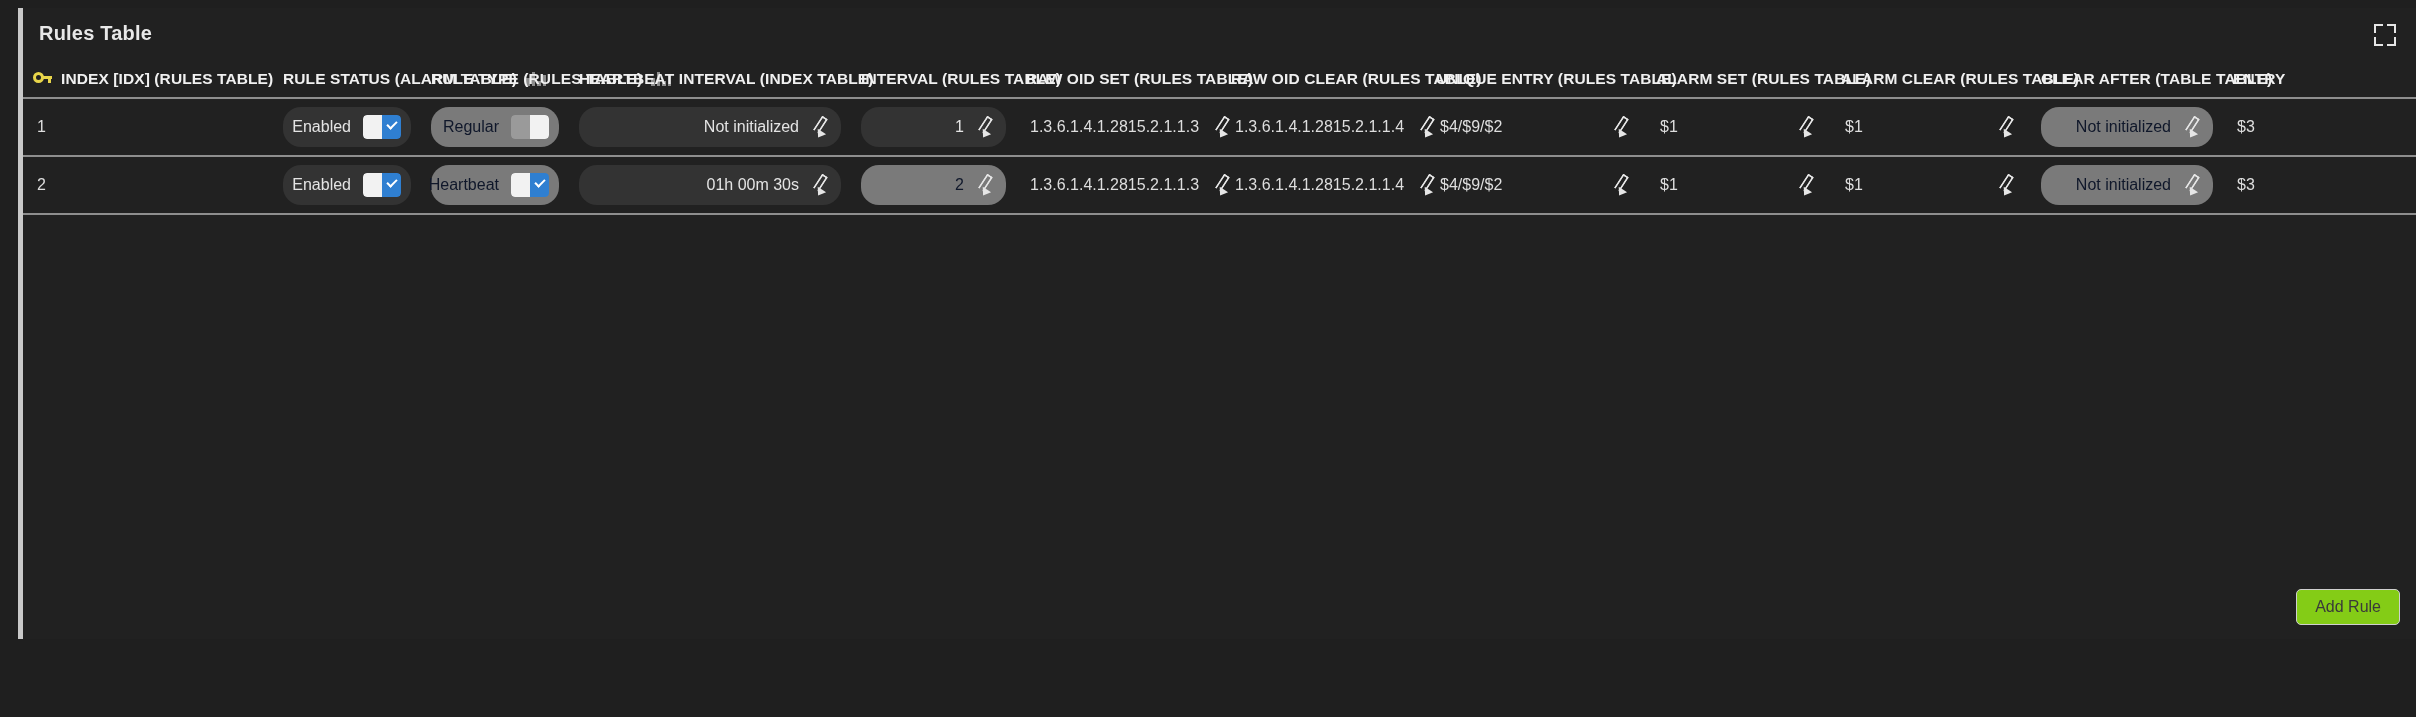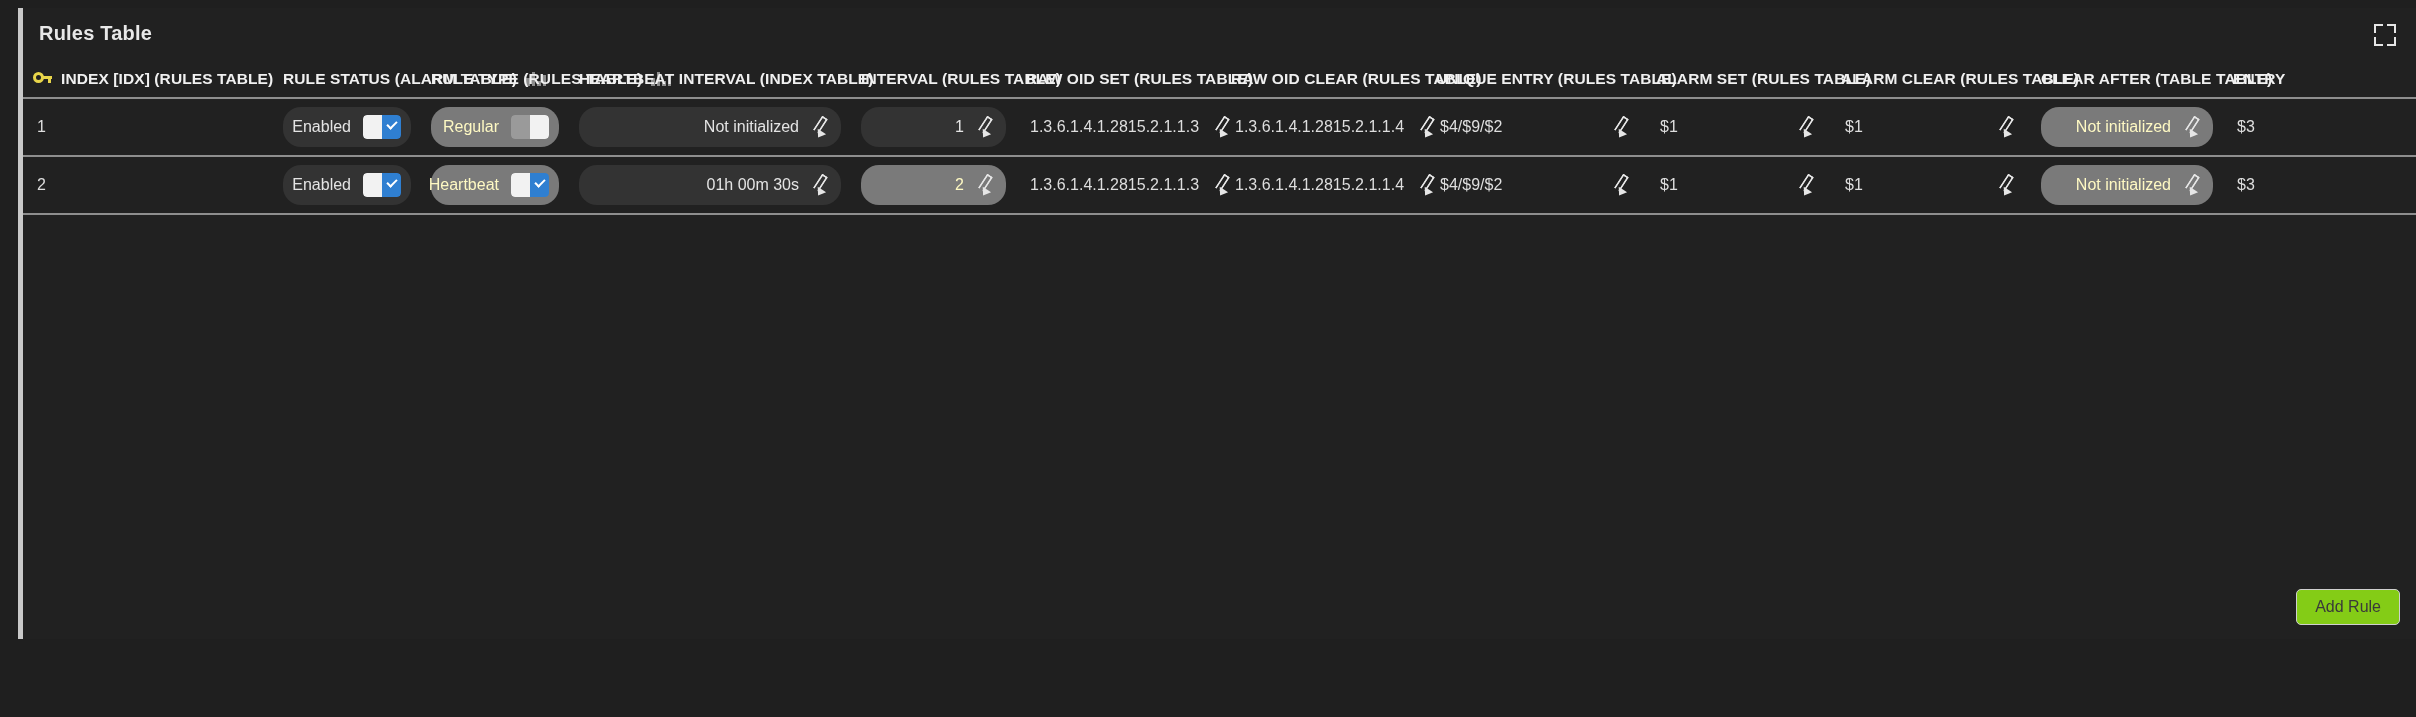--- a/index.html
+++ b/index.html
@@ -144,21 +144,21 @@
     align-items: center;
     justify-content: flex-end;
     gap: 12px;
     height: 40px;
     border-radius: 18px;
     padding: 0 10px 0 14px;
     background: #333333;
   }
   .cell-chip.hl { background: #7a7a7a; }
   .cell-chip .lbl { font-size: 16px; color: #e4e4e4; }
-  .cell-chip.hl .lbl { color: #fef9c3; }
+  .cell-chip.hl .lbl { color: #0f172a; }
 
   .plain-cell {
     display: flex;
     align-items: center;
     justify-content: space-between;
     gap: 14px;
     height: 40px;
     padding: 0 4px;
   }
   .plain-cell .lbl { font-size: 16px; color: #dedede; }

